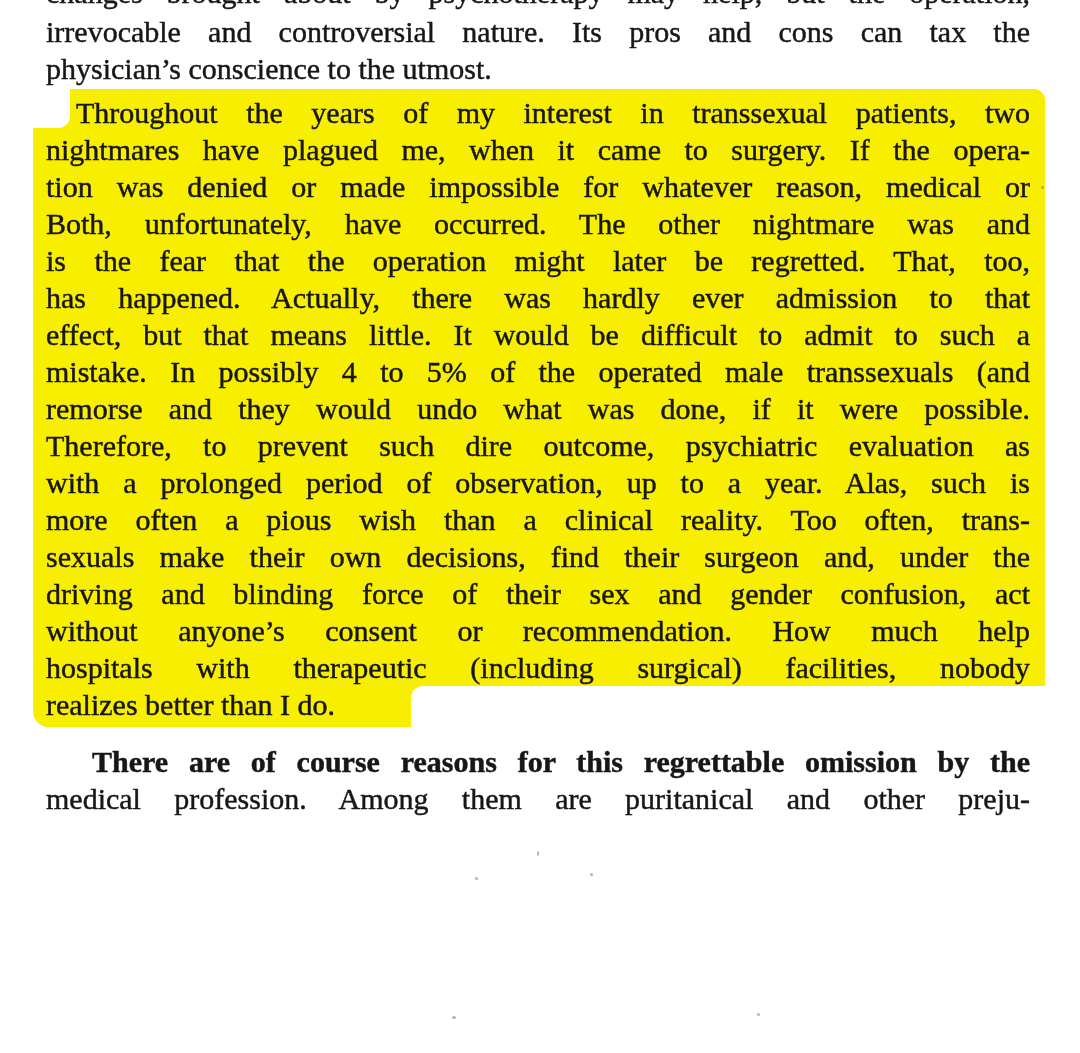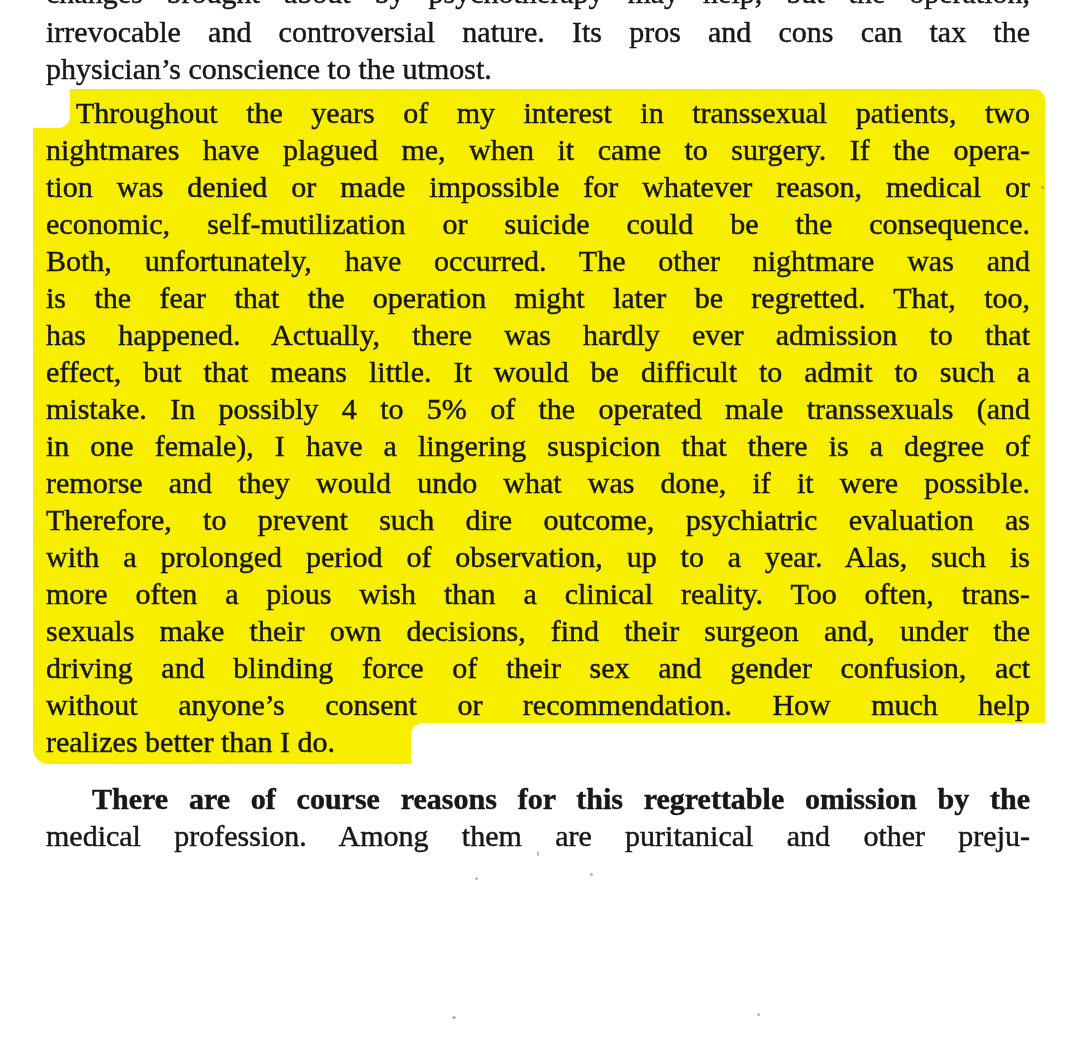--- a/index.html
+++ b/index.html
@@ -92,34 +92,33 @@
 
     <div class="line">irrevocable and controversial nature. Its pros and cons can tax the</div>
     <div class="line flush-left">physician’s conscience to the utmost.</div>
 
     <div class="hl-block">
       <div class="notch-top-left"></div>
       <div class="cut-bottom-right"></div>
       <div class="line indent-hl">Throughout the years of my interest in transsexual patients, two</div>
       <div class="line">nightmares have plagued me, when it came to surgery. If the opera-</div>
       <div class="line">tion was denied or made impossible for whatever reason, medical or</div>
-      <div class="line">economic, self-mutilization or suicide could be the consequence.</div>
       <div class="line">Both, unfortunately, have occurred. The other nightmare was and</div>
       <div class="line">is the fear that the operation might later be regretted. That, too,</div>
       <div class="line">has happened. Actually, there was hardly ever admission to that</div>
       <div class="line">effect, but that means little. It would be difficult to admit to such a</div>
       <div class="line">mistake. In possibly 4 to 5% of the operated male transsexuals (and</div>
-      <div class="line">in one female), I have a lingering suspicion that there is a degree of</div>
       <div class="line">remorse and they would undo what was done, if it were possible.</div>
       <div class="line">Therefore, to prevent such dire outcome, psychiatric evaluation as</div>
       <div class="line">with a prolonged period of observation, up to a year. Alas, such is</div>
       <div class="line">more often a pious wish than a clinical reality. Too often, trans-</div>
       <div class="line">sexuals make their own decisions, find their surgeon and, under the</div>
       <div class="line">driving and blinding force of their sex and gender confusion, act</div>
       <div class="line">without anyone’s consent or recommendation. How much help</div>
+      <div class="line">hospitals with therapeutic (including surgical) facilities, nobody</div>
       <div class="line flush-left">realizes better than I do.</div>
     </div>
 
     <div class="post-para">
       <div class="line indent-para">There are of course reasons for this regrettable omission by the</div>
       <div class="line">medical profession. Among them are puritanical and other preju-</div>
     </div>
 
   </div>
 

